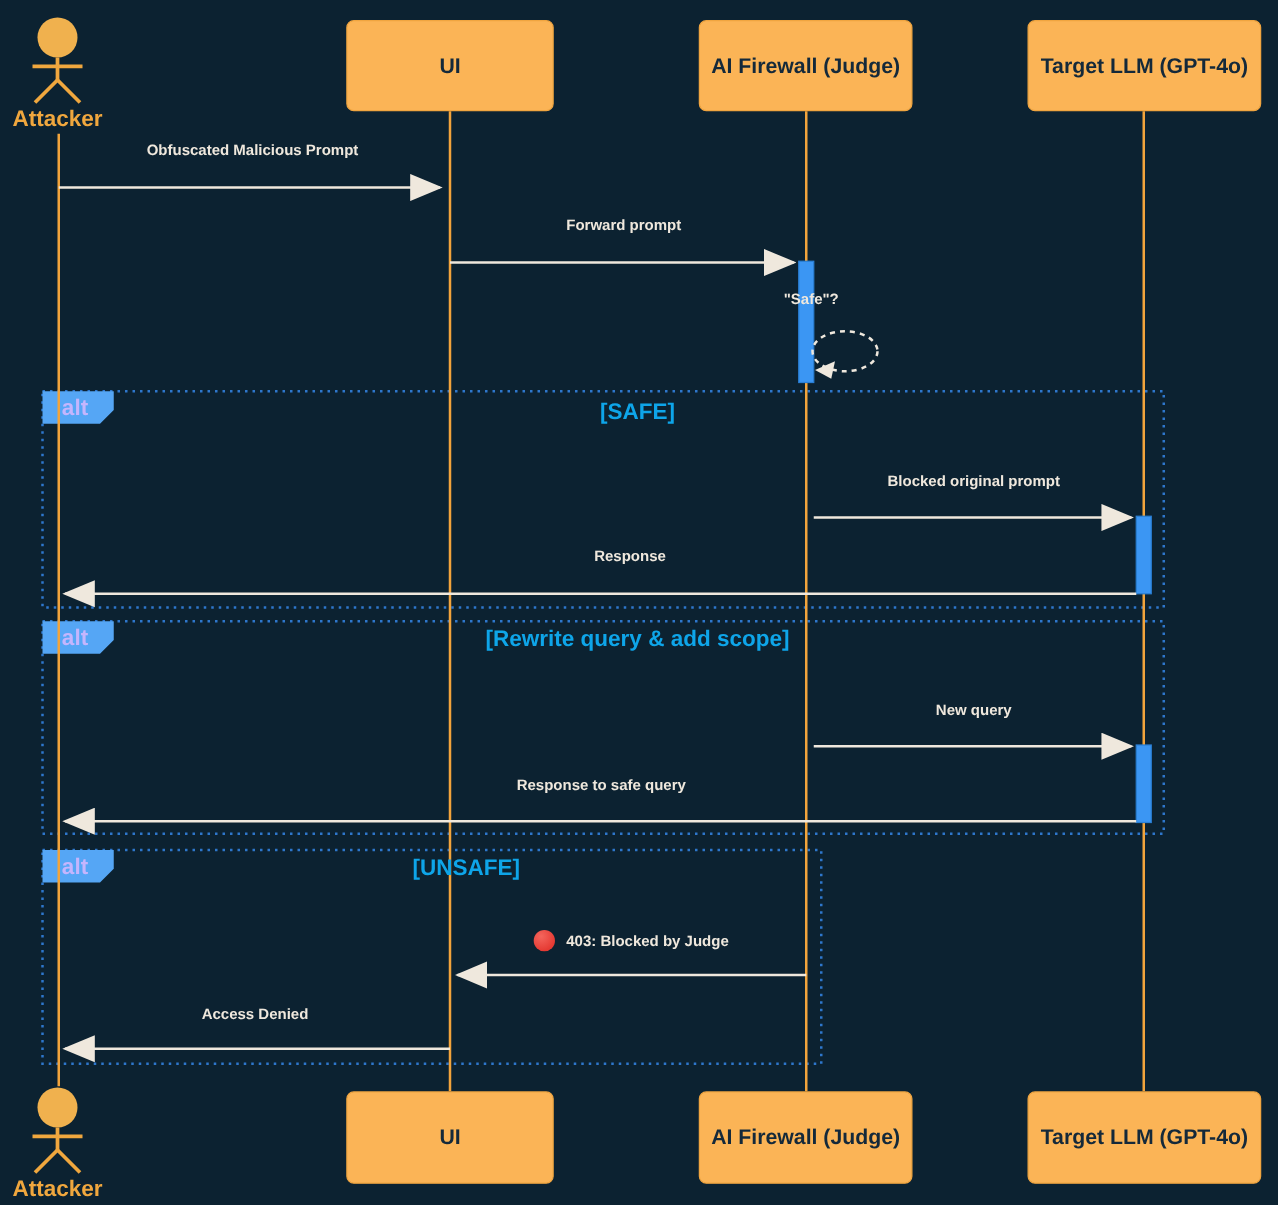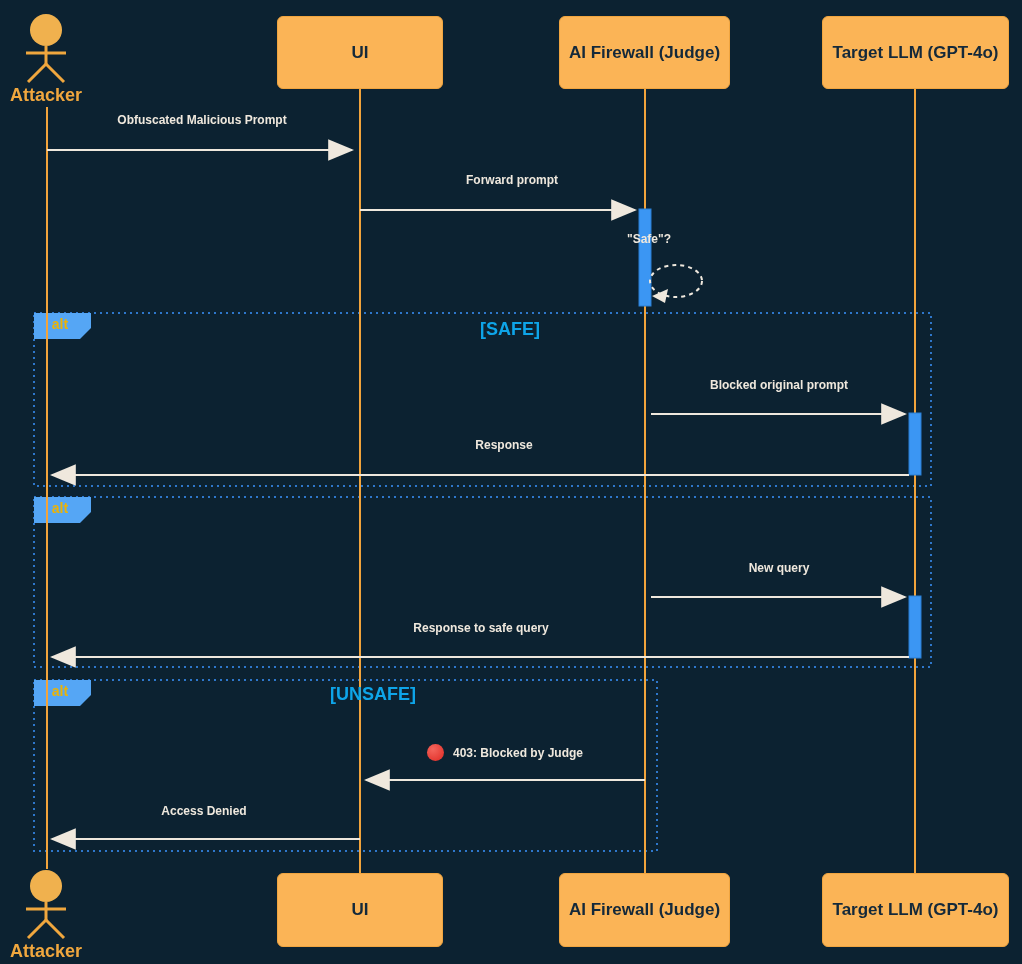--- a/index.html
+++ b/index.html
@@ -23,21 +23,21 @@
     position:absolute;transform:translateX(-50%);
     color:#efe8dd;font-weight:600;font-size:12px;white-space:nowrap;
     display:flex;align-items:center;
   }
   .cond-label{
     position:absolute;transform:translateX(-50%);
     color:#0ea5e9;font-weight:700;font-size:18px;white-space:nowrap;
   }
   .alt-label{
     position:absolute;transform:translateX(-50%);
-    color:#eab308;font-weight:700;font-size:14px;white-space:nowrap;
+    color:#c4b5fd;font-weight:700;font-size:18px;white-space:nowrap;
   }
   .red-dot{
     width:17px;height:17px;border-radius:50%;
     background:radial-gradient(circle at 35% 30%, #f4655c, #e53a33 72%);
     display:inline-block;margin-right:9px;flex:none;
   }
 </style>
 </head>
 <body>
 
@@ -112,32 +112,33 @@
     <span>AI Firewall (Judge)</span>
   </div>
   <div class="pbox" style="left:822px;top:873px;width:187px;height:74px;">
     <span>Target LLM (GPT-4o)</span>
   </div>
 
   <div class="actor-label" style="left:46px;top:85px;">Attacker</div>
   <div class="actor-label" style="left:46px;top:941px;">Attacker</div>
 
   <div class="msg-label" style="left:202px;top:113px;">Obfuscated Malicious Prompt</div>
-  <div class="msg-label" style="left:512px;top:173px;">Forward prompt</div>
+  <div class="msg-label" style="left:499px;top:173px;">Forward prompt</div>
   <div class="msg-label" style="left:649px;top:232px;">"Safe"?</div>
   <div class="msg-label" style="left:779px;top:378px;">Blocked original prompt</div>
   <div class="msg-label" style="left:481px;top:438px;padding-left:46px;">Response</div>
   <div class="msg-label" style="left:779px;top:561px;text-align:right;">New query</div>
   <div class="msg-label" style="left:481px;top:621px;">Response to safe query</div>
   <div class="msg-label" style="left:505px;top:744px;">
     <span class="red-dot"></span>
     <span>403: Blocked by Judge</span>
   </div>
   <div class="msg-label" style="left:204px;top:804px;">Access Denied</div>
 
   <div class="alt-label" style="left:60px;top:316px;">alt</div>
   <div class="alt-label" style="left:60px;top:500px;">alt</div>
   <div class="alt-label" style="left:60px;top:683px;">alt</div>
 
   <div class="cond-label" style="left:510px;top:319px;">[SAFE]</div>
+  <div class="cond-label" style="left:510px;top:501px;">[Rewrite query &amp; add scope]</div>
   <div class="cond-label" style="left:373px;top:684px;">[UNSAFE]</div>
 
 </div>
 
 </body></html>

